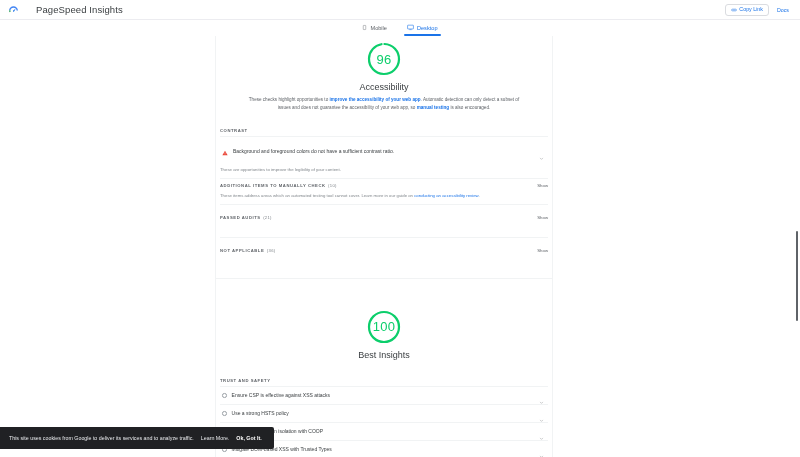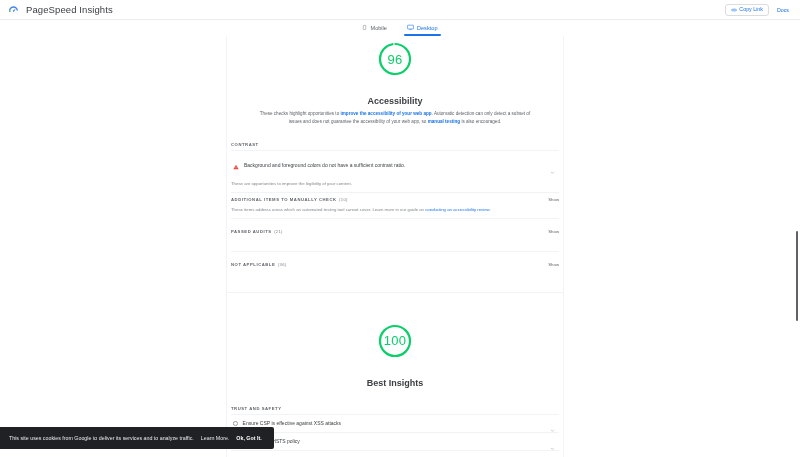--- a/index.html
+++ b/index.html
@@ -11,21 +11,21 @@
     overflow: hidden;
   }
   #root { position: relative; width: 800px; height: 457px; background: #fff; }
 
   
   .header {
     position: absolute; top: 0; left: 0; width: 800px; height: 20px;
     background: #fff; border-bottom: 1px solid #ececf0;
     display: flex; align-items: center; padding: 0 8px;
   }
-  .brand { display: flex; align-items: flex-end; gap: 7px; }
+  .brand { display: flex; align-items: flex-end; gap: 17px; }
   .brand-logo { width: 11px; height: 11px; display: block; }
   .brand-title { font-size: 9.5px; color: #3c4043; letter-spacing: .1px; }
   .header-right { margin-left: auto; display: flex; align-items: center; gap: 8px; padding-right: 3px; }
   .copy-link-btn {
     display: flex; align-items: center; gap: 2.5px;
     border: 1px solid #dadce0; border-radius: 3px;
     padding: 2px 5px; font-size: 5.3px; color: #1a73e8;
     background: #fff; cursor: pointer; line-height: 1;
   }
   .link-icon { width: 6px; height: 6px; display: block; }
@@ -43,35 +43,35 @@
   }
   .tab.active { color: #1a73e8; }
   .tab.active::after {
     content: ""; position: absolute; left: 0; right: 0; bottom: 0;
     height: 1.6px; background: #1a73e8; border-radius: 1px;
   }
   .tab svg { display: block; }
 
   
   .report-col {
-    position: absolute; top: 36px; left: 226px; width: 338px;
+    position: absolute; top: 36px; left: 215px; width: 338px;
     background: #fff;
     border-left: 1px solid #f1f3f4; border-right: 1px solid #f1f3f4;
     height: 421px;
   }
 
   .category { padding: 0; }
   .gauge-wrap { display: flex; flex-direction: column; align-items: center; padding-top: 5px; }
   .gauge { position: relative; width: 36px; height: 36px; }
   .gauge svg { display: block; }
   .gauge-num {
     position: absolute; inset: 0; display: flex; align-items: center; justify-content: center;
     font-size: 13px; color: #0cce6b; letter-spacing: .2px;
   }
-  .cat-title { margin-top: 19px; font-size: 9px; font-weight: bold; color: #3c4043; text-align: center; }
+  .cat-title { margin-top: 5px; font-size: 9px; font-weight: normal; color: #3c4043; text-align: center; }
   .cat-desc {
     margin: 4px auto 0; width: 278px; text-align: center;
     font-size: 4.6px; line-height: 1.65; color: #5f6368;
   }
   .cat-desc a { color: #1a73e8; font-weight: bold; text-decoration: none; }
 
   
   .group { padding: 0 4px; }
   .group-head {
     display: flex; align-items: baseline; padding: 4px 0 3px 0;

